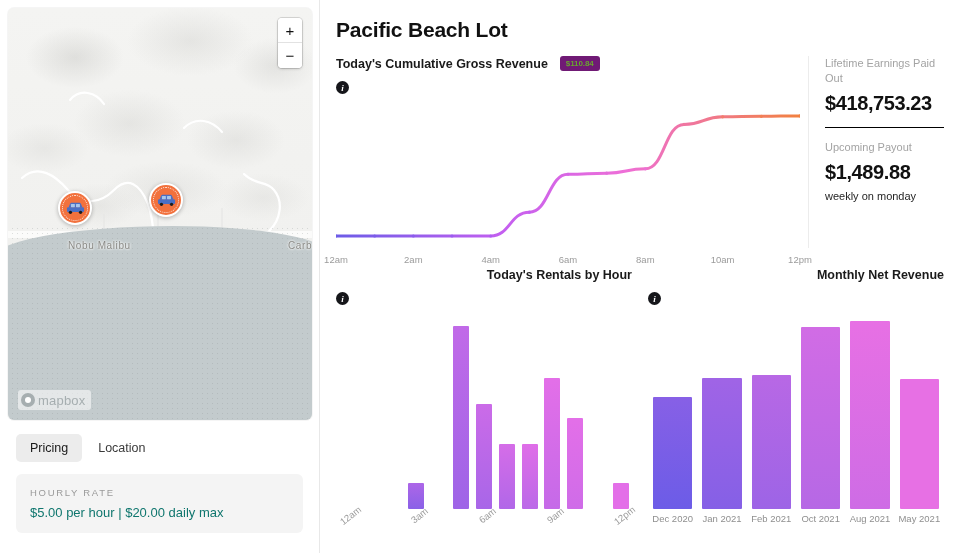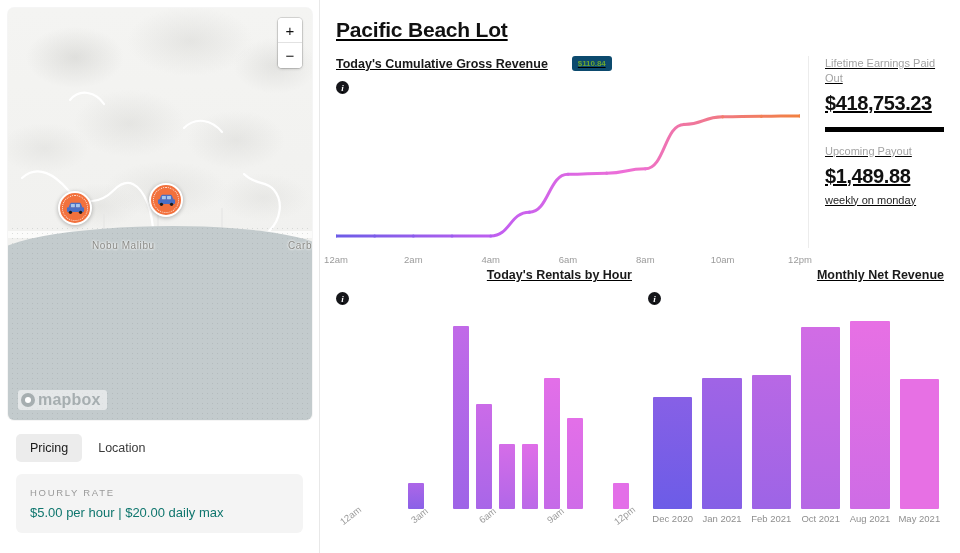--- a/index.html
+++ b/index.html
@@ -90,67 +90,67 @@
     background: rgba(255,255,255,0.55); border-radius: 3px; padding: 1px 6px 1px 3px;
   }
   .mb-mark {
     width: 14px; height: 14px; border-radius: 50%;
     background: #a6aeb0; display: flex; align-items: center; justify-content: center;
   }
   .mb-mark i {
     width: 6px; height: 6px; border-radius: 50%; background: #fff; display: block;
   }
   .mb-text {
-    font-size: 16px; font-weight: bold; color: #a6aeb0; letter-spacing: 0.2px;
+    font-size: 13px; font-weight: normal; color: #a6aeb0; letter-spacing: 0.2px;
   }
 
   .tabs { display: flex; gap: 2px; padding: 14px 8px 12px 8px; }
   .tab {
     padding: 7px 14px; font-size: 12.5px; color: #3a3a3a;
     border-radius: 5px; cursor: pointer; background: transparent; border: 0;
     font-family: "Liberation Sans", sans-serif; white-space: nowrap;
   }
   .tab.active { background: #ececec; color: #1a1a1a; }
 
   .info-card {
     margin: 0 8px; background: #f4f4f4; border-radius: 6px; padding: 13px 14px;
   }
   .info-card-label {
     font-size: 9.5px; letter-spacing: 1.7px; color: #9a9a9a;
     text-transform: uppercase; margin-bottom: 7px;
   }
   .info-card-value { font-size: 13px; color: #0f766e; }
 
   
-  .main { flex: 1; height: 553px; padding: 12px 16px 0 12px; position: relative; text-decoration: underline; }
+  .main { flex: 1; height: 553px; padding: 12px 16px 0 12px; position: relative; }
   .page-title {
     font-size: 21px; font-weight: bold; color: #111; letter-spacing: -0.2px;
     margin: 6px 0 14px 4px;
   }
   .top-row { display: flex; }
   .chart-col { flex: 1; min-width: 0; padding-left: 4px; }
   .stats-col {
     width: 136px; flex: 0 0 136px; padding-left: 16px;
     border-left: 1px solid #ececec; margin-left: 8px;
   }
-  .section-head { display: flex; align-items: center; gap: 24px; }
+  .section-head { display: flex; align-items: center; gap: 12px; }
   .section-title { font-size: 12.5px; font-weight: bold; color: #1a1a1a; }
   .badge {
-    background: #0c4a6e; color: #6aa630; font-size: 8px; font-weight: bold;
+    background: #701a75; color: #6aa630; font-size: 8px; font-weight: bold;
     padding: 3px 6px; border-radius: 3px; letter-spacing: -0.1px;
   }
   .info-dot {
     width: 13px; height: 13px; border-radius: 50%; background: #15161a;
     color: #fff; font-size: 9px; font-weight: bold; font-style: italic;
     display: flex; align-items: center; justify-content: center;
     margin-top: 10px; cursor: pointer; font-family: "Liberation Serif", serif;
   }
 
   .stat-block { padding-bottom: 12px; }
-  .stat-block + .stat-block { border-top: 5px solid #000000; padding-top: 12px; }
+  .stat-block + .stat-block { border-top: 1px solid #000000; padding-top: 12px; }
   .stat-label { font-size: 11px; color: #a3a3a3; line-height: 1.35; margin-bottom: 6px; }
   .stat-value { font-size: 20px; font-weight: bold; color: #111; letter-spacing: -0.4px; }
   .stat-note { font-size: 11px; color: #1f1f1f; padding-top: 6px; }
 
   .line-chart-area { position: relative; height: 150px; margin-top: 4px; }
   .axis-row { display: flex; position: relative; height: 16px; margin-top: 2px; }
   .axis-tick {
     position: absolute; font-size: 9.5px; color: #9b9b9b; transform: translateX(-50%);
     white-space: nowrap;
   }
@@ -199,21 +199,21 @@
           <path d="M96,206 L96,244"></path>
           <path d="M214,200 L214,244"></path>
         </g>
       </svg>
 
       <div class="coast-road"></div>
       <div class="map-ocean">
         <div class="ocean-dots"></div>
       </div>
 
-      <div class="map-label" style="left:84px; top:232px;">Nobu Malibu</div>
+      <div class="map-label" style="left:60px; top:232px;">Nobu Malibu</div>
       <div class="map-label" style="left:280px; top:232px;">Carb</div>
 
       <div class="marker" style="left:50px; top:183px;">
         <svg width="19" height="14" viewBox="0 0 24 17">
           <path d="M3.2,8 L5,3.6 C5.4,2.6 6.3,2 7.4,2 L16.6,2 C17.7,2 18.6,2.6 19,3.6 L20.8,8 Z" fill="#4a6fc4"></path>
           <rect x="1.2" y="7.6" width="21.6" height="6" rx="1.6" fill="#4a6fc4"></rect>
           <rect x="6.2" y="3.4" width="5" height="4" rx="0.7" fill="#a9c6ea"></rect>
           <rect x="12.6" y="3.4" width="5" height="4" rx="0.7" fill="#a9c6ea"></rect>
           <circle cx="5.6" cy="14" r="2.1" fill="#1d1d1d"></circle>
           <circle cx="18.4" cy="14" r="2.1" fill="#1d1d1d"></circle>

